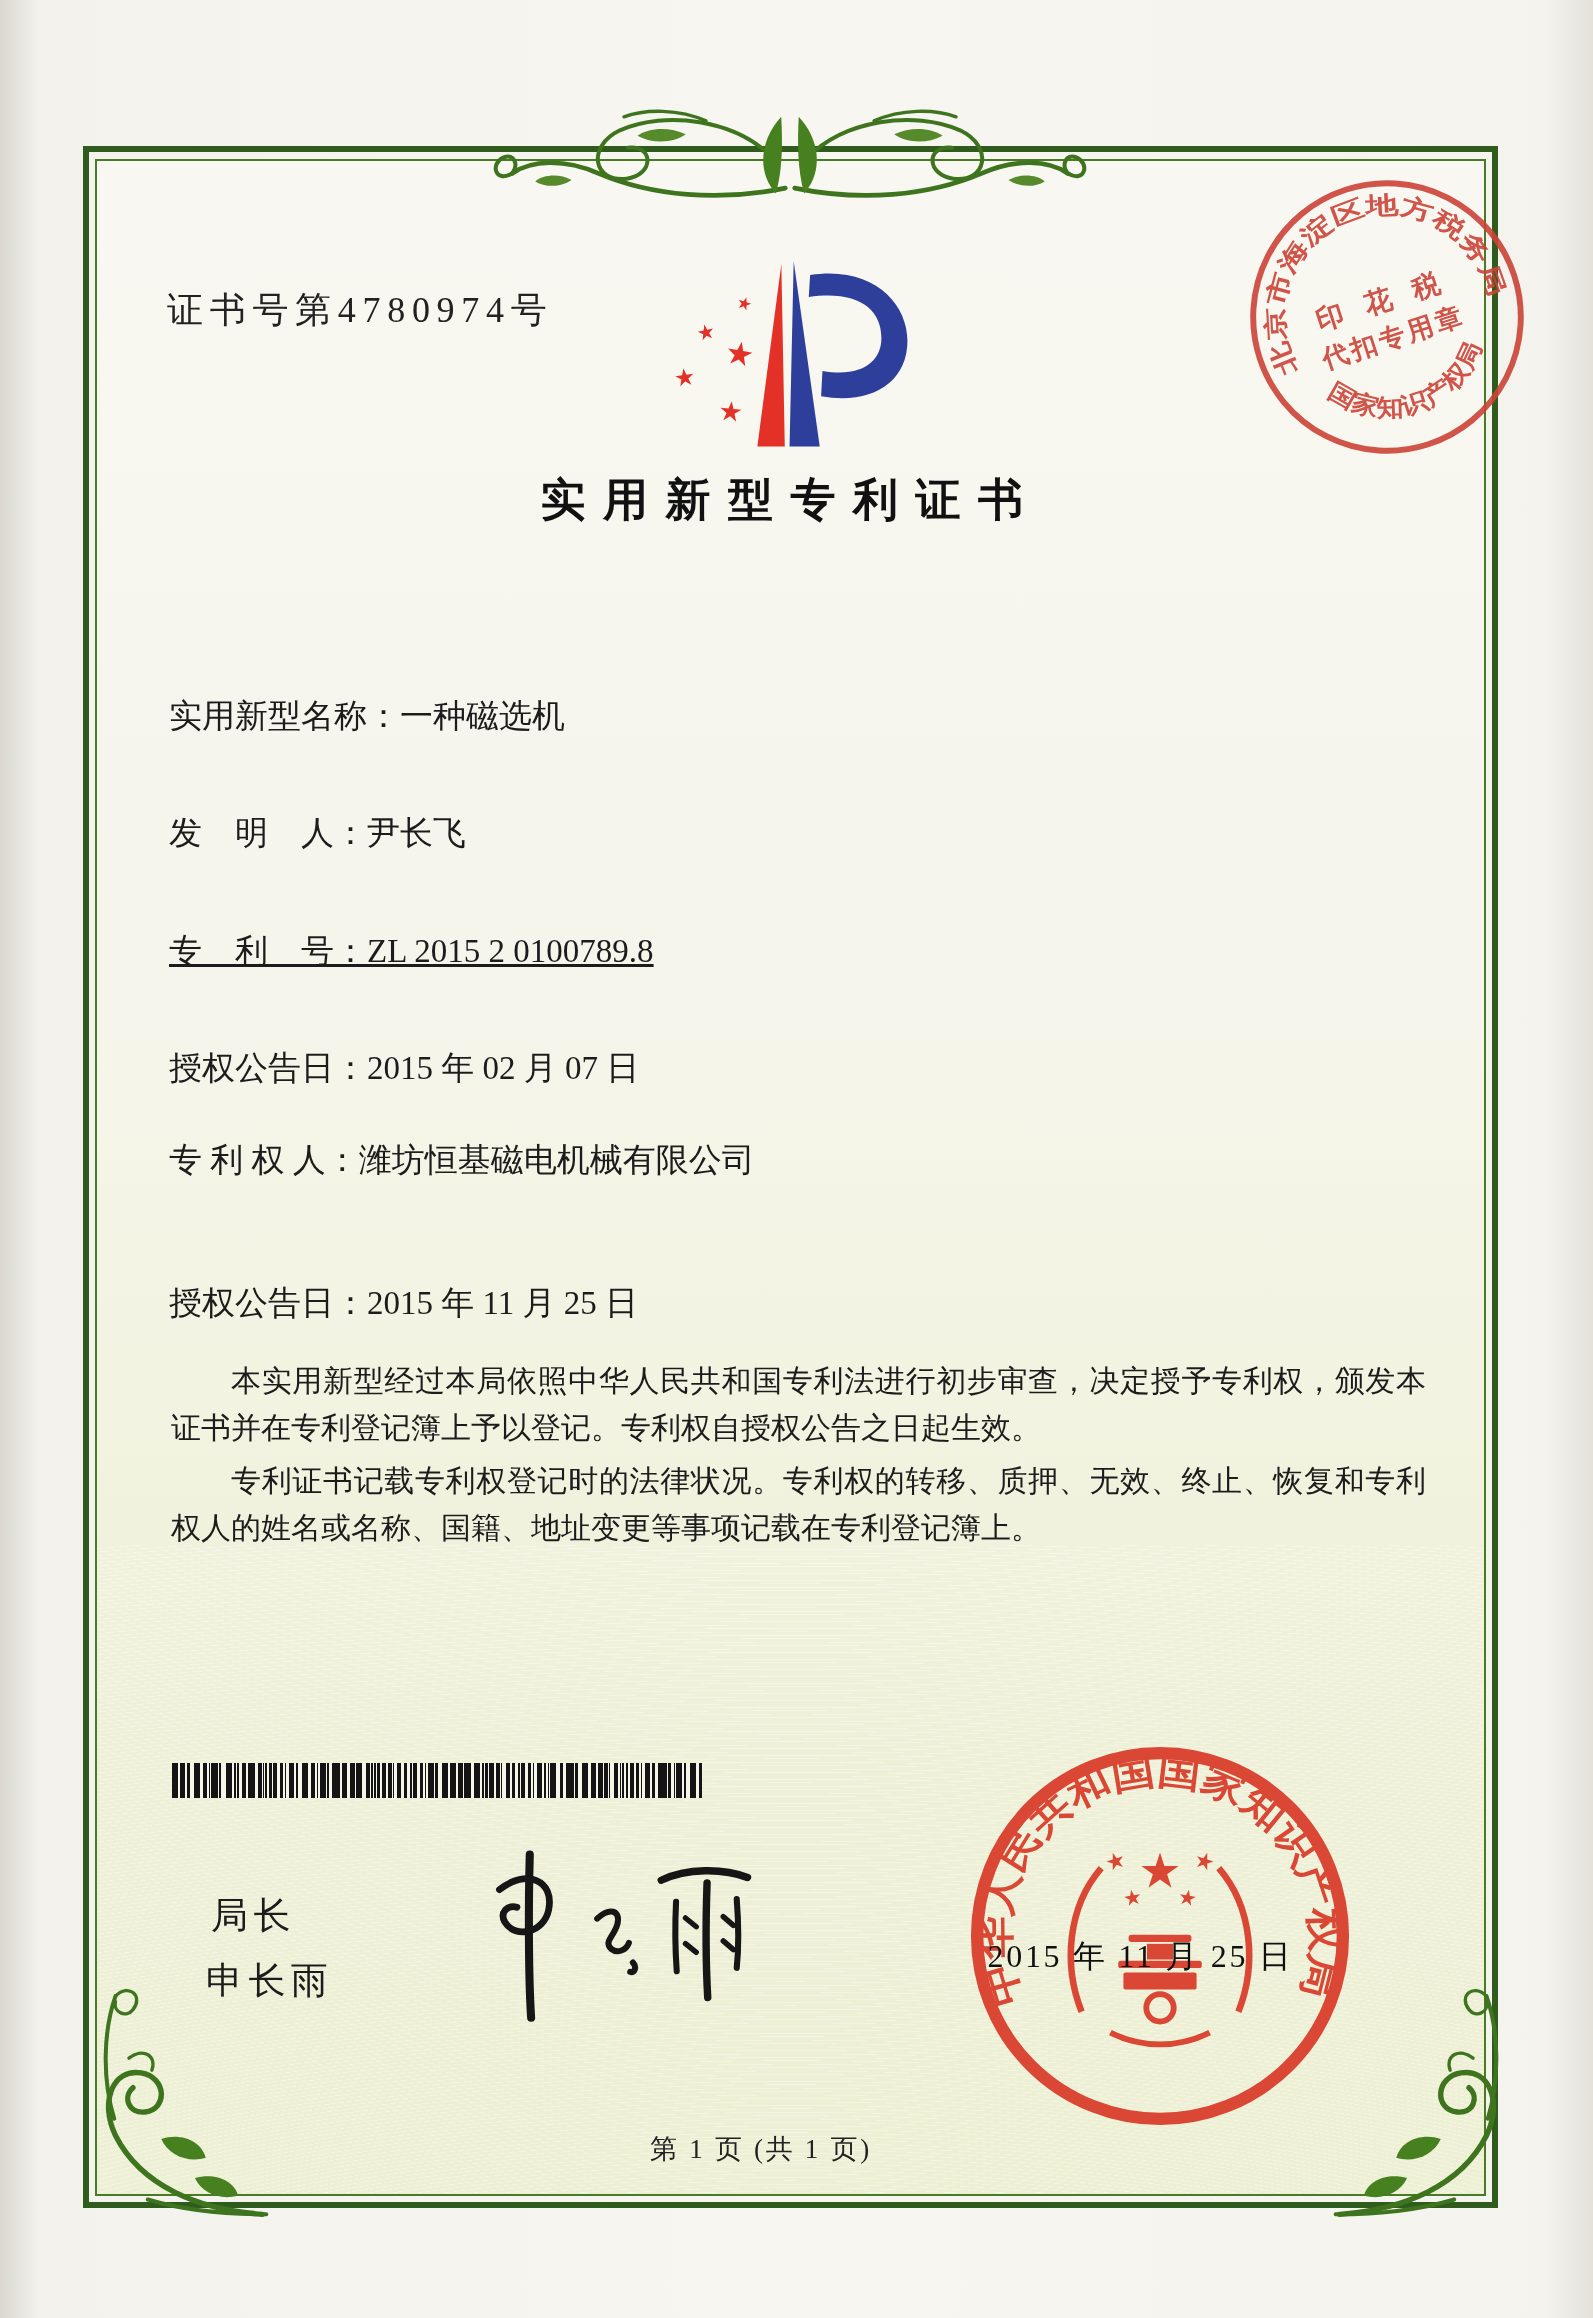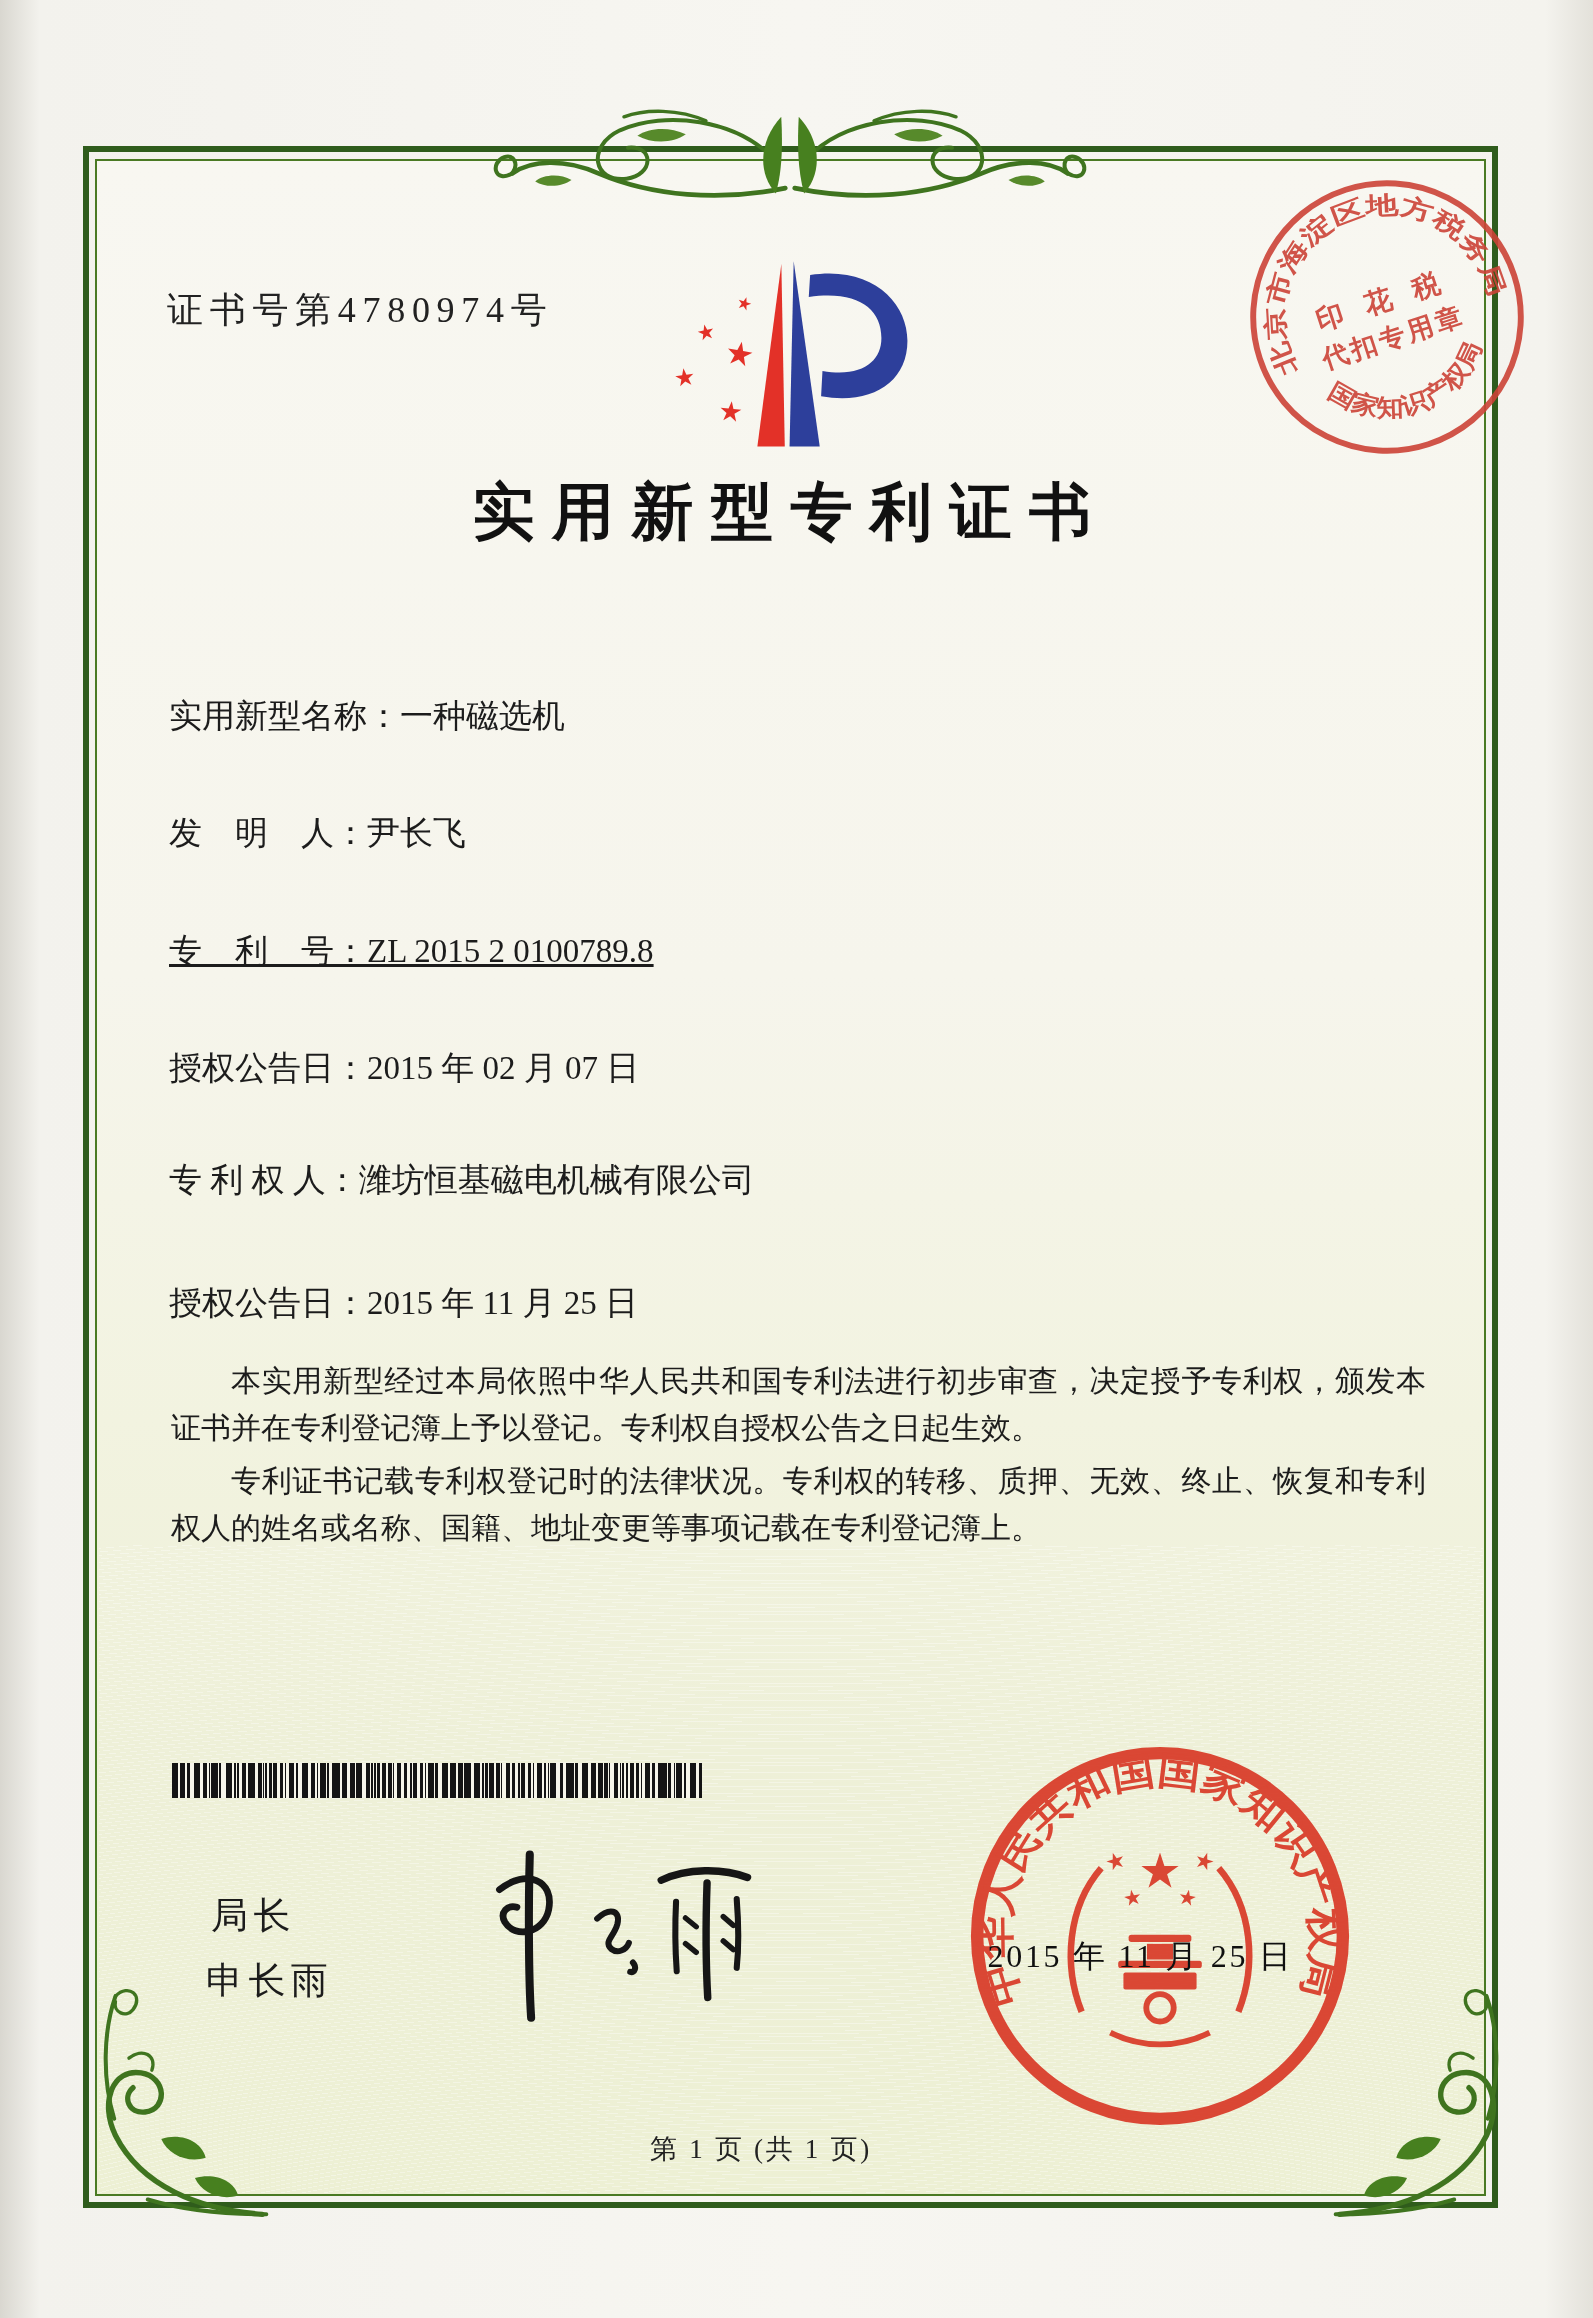--- a/index.html
+++ b/index.html
@@ -14,24 +14,24 @@
   .frame-inner{
     left:95px;top:159px;width:1391px;height:2037px;border:2px solid #4a7a24;box-sizing:border-box;
     background:linear-gradient(180deg,#f8f7f1 0%,#f6f5ec 40%,#f2f3e0 62%,#eef0d8 78%,#edf0d4 100%);
   }
   .waves{
     left:99px;top:1545px;width:1384px;height:648px;opacity:.55;
     background:repeating-radial-gradient(140% 95% at 50% 140%,rgba(255,255,255,.65) 0 2px,rgba(255,255,255,0) 2px 10.8px);
   }
   .cert-no{left:167px;top:286px;font-size:36px;letter-spacing:6.7px;color:#222;}
   .title-wrap{left:83px;top:470px;width:1415px;text-align:center;}
-  .title{font-size:62px;font-weight:bold;letter-spacing:17.5px;color:#111;}
+  .title{font-size:45px;font-weight:bold;letter-spacing:17.5px;color:#111;}
   .fields{left:169px;top:694px;width:1282px;}
   .field{position:absolute;left:0;font-size:33px;white-space:nowrap;}
-  .f0{top:0px;} .f1{top:117px;} .f2{top:235px;text-decoration:underline;} .f3{top:352px;} .f4{top:464px;} .f5{top:587px;}
+  .f0{top:0px;} .f1{top:117px;} .f2{top:235px;text-decoration:underline;} .f3{top:352px;} .f4{top:444px;} .f5{top:587px;}
   .body-text{left:165px;top:1351px;width:1267px;font-size:30px;line-height:47px;text-align:justify;}
   .body-text p{margin:6px;text-indent:2em;}
   .barcode{
     left:172px;top:1763px;width:530px;height:35px;
     background:
       repeating-linear-gradient(90deg,#141414 0 2.7px,rgba(0,0,0,0) 2.7px 4.7px,#141414 4.7px 6px,rgba(0,0,0,0) 6px 10.8px),
       repeating-linear-gradient(90deg,#141414 0 2px,rgba(0,0,0,0) 2px 8px,#141414 8px 12px,rgba(0,0,0,0) 12px 15.5px),
       repeating-linear-gradient(90deg,rgba(0,0,0,0) 0 3.4px,#141414 3.4px 4.7px,rgba(0,0,0,0) 4.7px 19.6px);
     background-color:#f6f5ea;
   }

